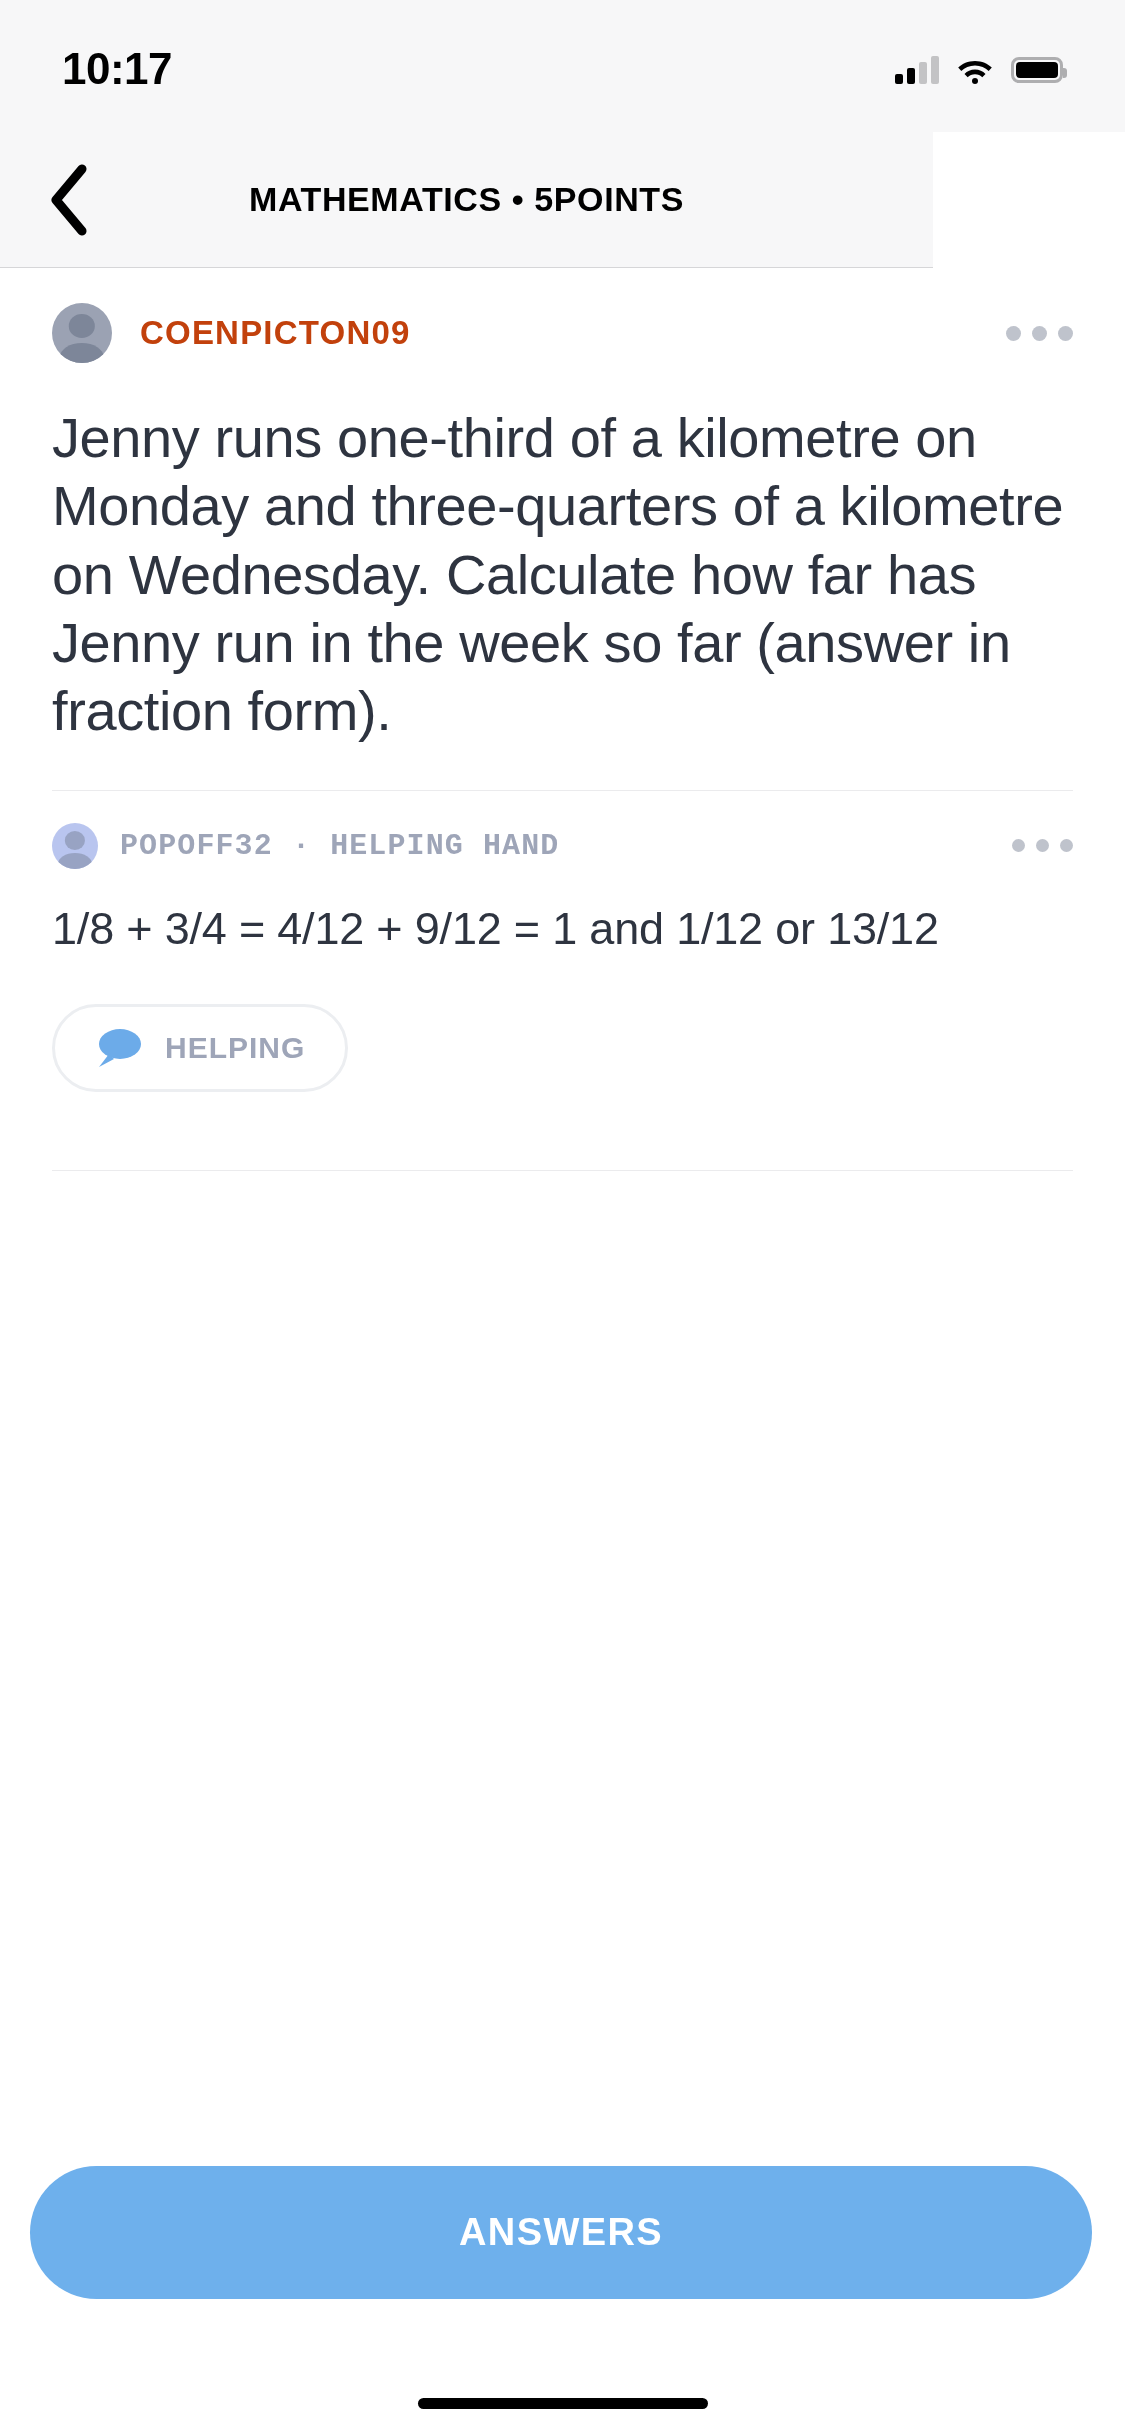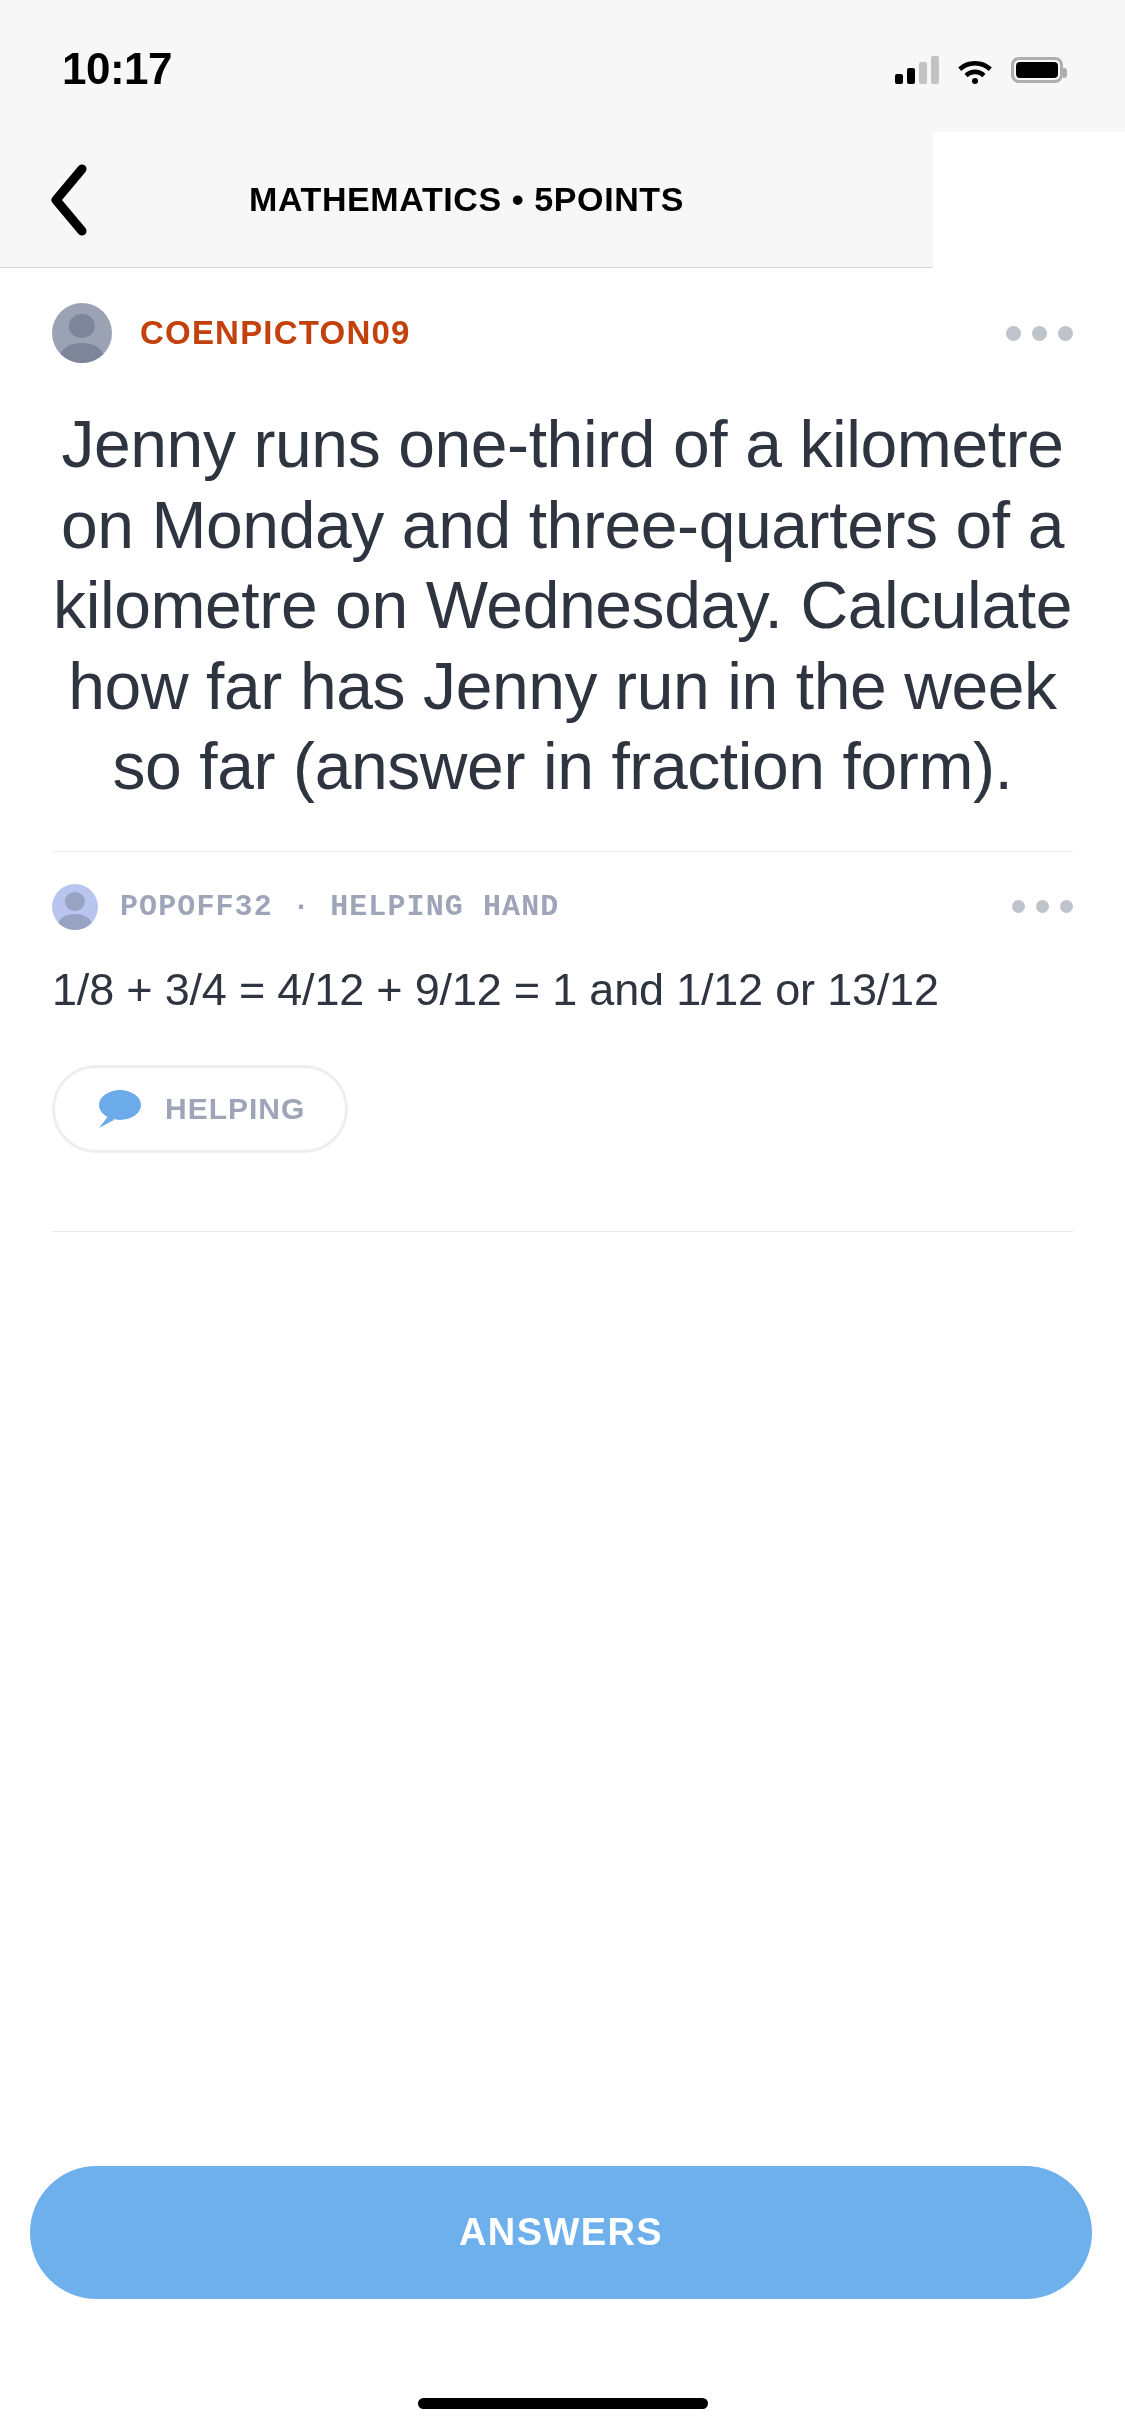--- a/index.html
+++ b/index.html
@@ -79,22 +79,22 @@
   .uname {
     margin-left:28px;
     font-size:33px; font-weight:700; color:#c2410c;
     letter-spacing:1.2px;
   }
   .dots { margin-left:auto; display:flex; gap:11px; align-items:center; }
   .dots i { display:block; width:15px; height:15px; border-radius:50%; background:#bfc3cc; }
 
   .question {
     padding:40px 52px 0 52px;
-    font-size:66px; line-height:1.22; color:#2e3440;
-    font-weight:400; letter-spacing:-0.4px;text-align:center;
+    font-size:56px; line-height:1.22; color:#2e3440;
+    font-weight:400; letter-spacing:-0.4px;
   }
 
   .answers-head {
     padding:112px 52px 0 52px;
     font-size:37px; font-weight:700; color:#232a38; letter-spacing:0.5px;
   }
 
   .divider { height:1px; background:#ebebed; margin:44px 52px 0 52px; }
 
   .ansrow {

